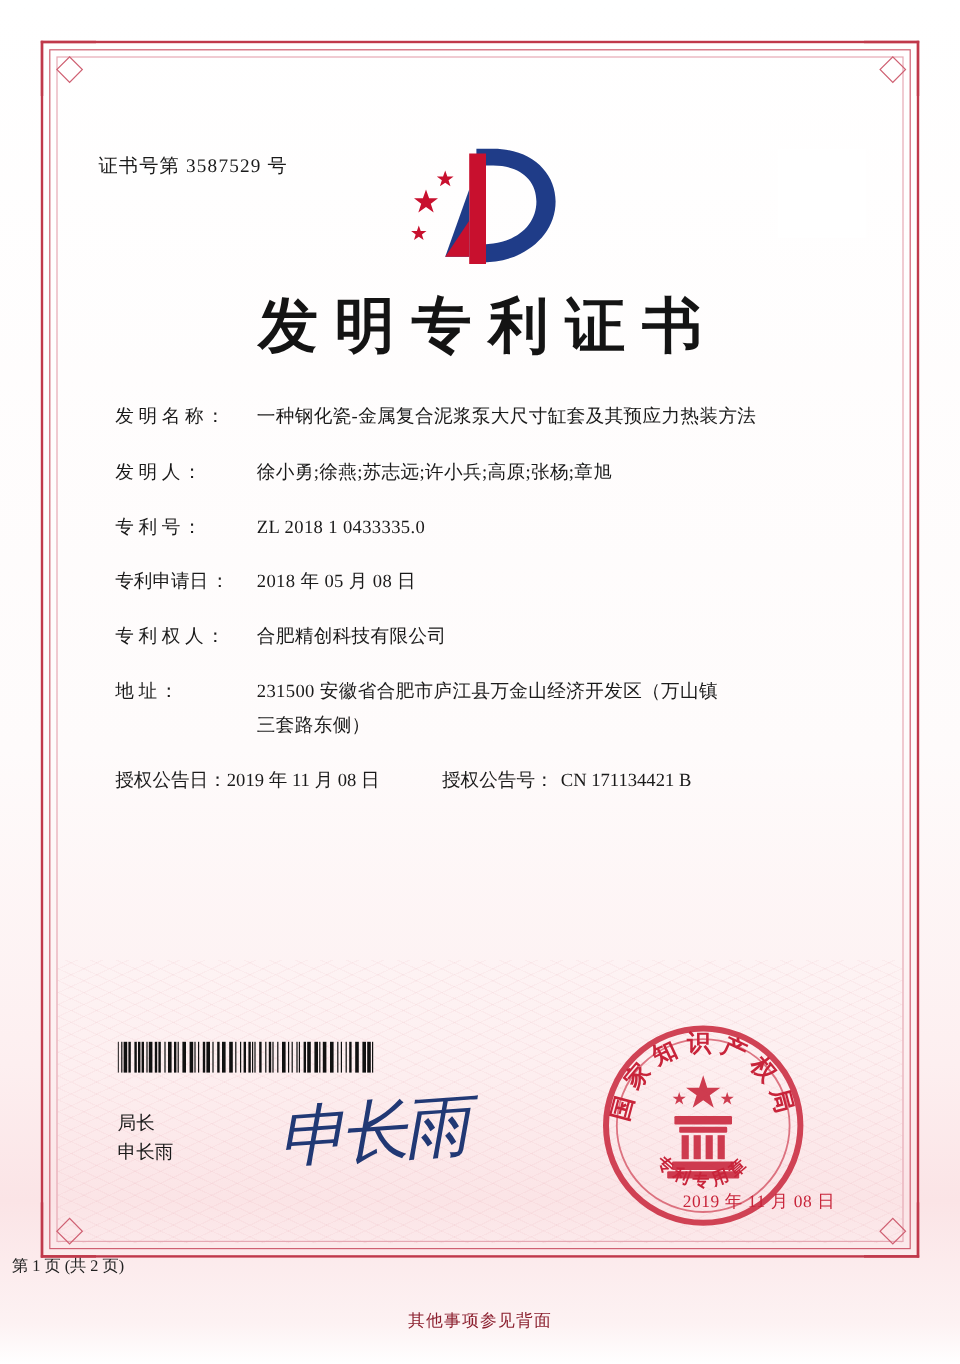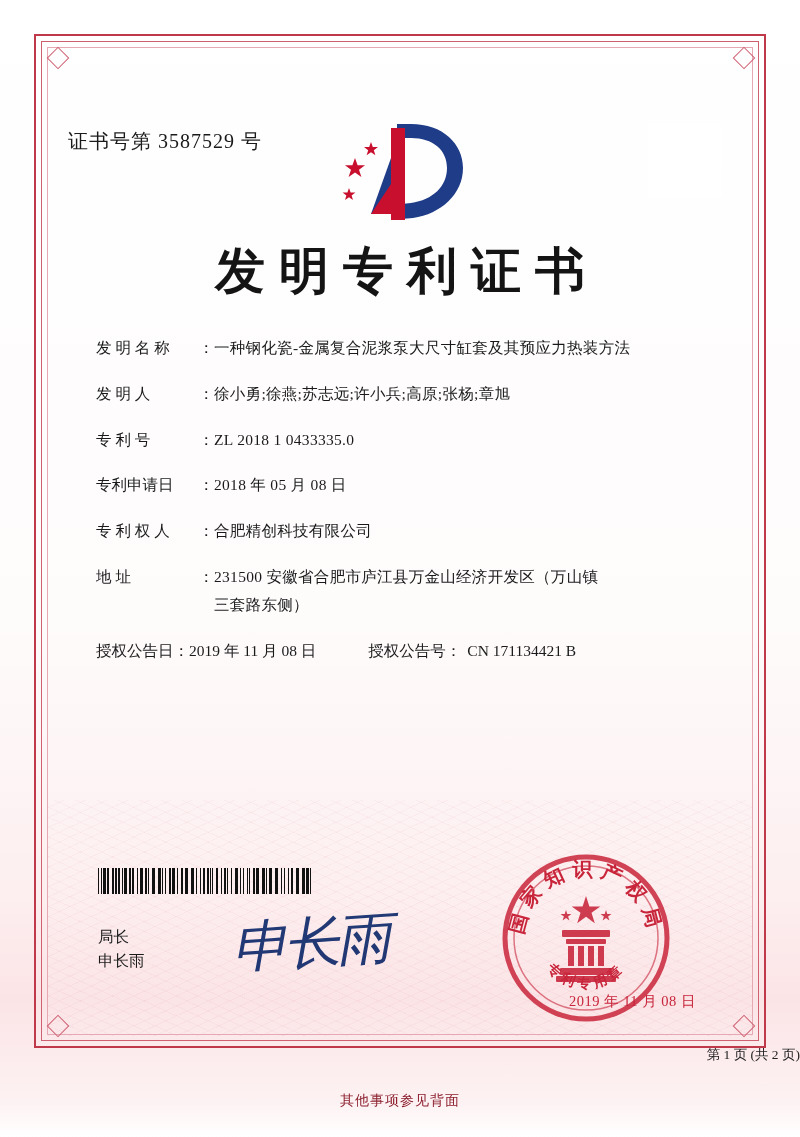--- a/index.html
+++ b/index.html
@@ -85,23 +85,23 @@
     height: 236px;
     background:
       repeating-linear-gradient(25deg, rgba(200,70,90,0.045) 0px, rgba(200,70,90,0.045) 1px, transparent 1px, transparent 9px),
       repeating-linear-gradient(-25deg, rgba(200,70,90,0.045) 0px, rgba(200,70,90,0.045) 1px, transparent 1px, transparent 9px);
     pointer-events: none;
   }
 
   
   .cert-no {
     position: absolute;
-    left: 68px;
+    left: 82px;
     top: 128px;
-    font-size: 20px;
+    font-size: 16px;
     letter-spacing: 1px;
     color: #1a1a1a;
   }
 
   
   .qr {
     position: absolute;
     right: 78px;
     top: 124px;
     width: 74px;
@@ -161,21 +161,20 @@
     margin-bottom: 22.5px;
   }
   .field-label {
     width: 118px;
     flex: 0 0 118px;
     letter-spacing: 0px;
     white-space: nowrap;
   }
   .field-label.spread {
     display: flex;
-    justify-content: space-between;
   }
   .field-label .colon { margin-left: 2px; }
   .field-value {
     flex: 1;
     letter-spacing: 0.3px;
   }
   .field-value.line2 { display: block; margin-top: 5px; padding-left: 0; }
 
   .row-inline { display: flex; align-items: flex-start; text-align: right; }
   .sub-label {
@@ -251,23 +250,24 @@
     color: #c8243a;
     letter-spacing: 0.5px;
     font-family: "Liberation Serif", serif;
   }
 
   
   .page-no {
     position: absolute;
     left: 0; right: 0;
     top: 1046px;
-    text-align: right;
+    text-align: left;
     font-size: 13.5px;
     color: #222;
+    padding-left: 10px;
   }
   .back-note {
     position: absolute;
     left: 0; right: 0;
     top: 1092px;
     text-align: center;
     font-size: 14px;
     color: #8b1f2e;
     letter-spacing: 1px;
   }

